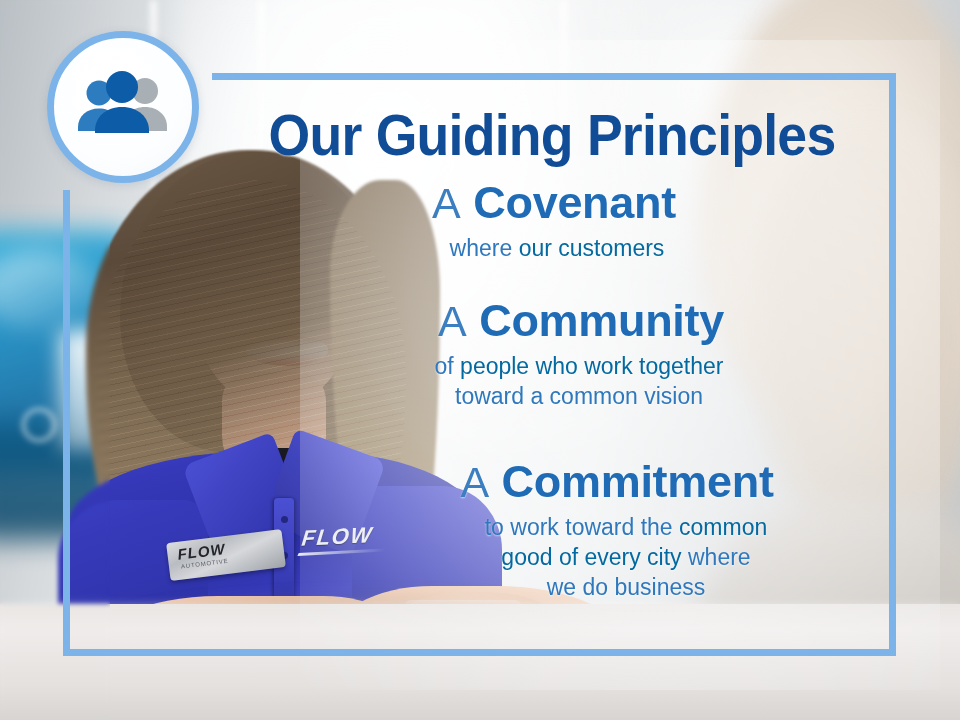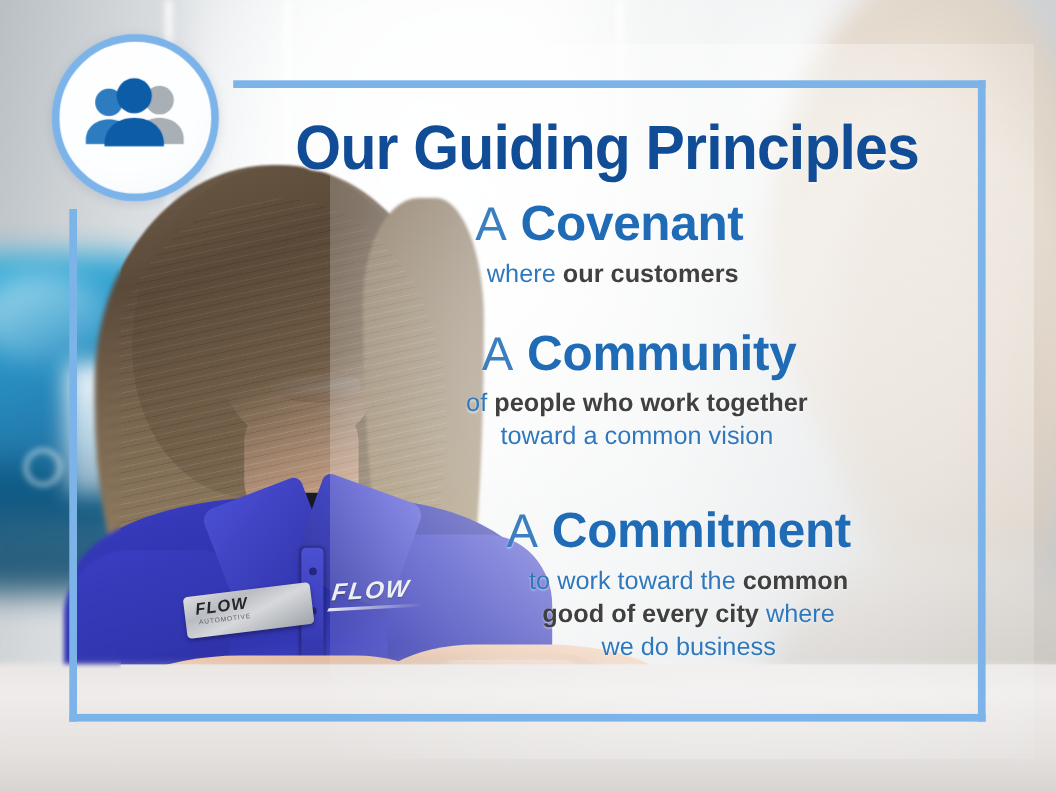--- a/index.html
+++ b/index.html
@@ -368,21 +368,21 @@
   }
   .p-head .art{ font-weight:400; color:#3b7fc0; font-size:43px; }
   .p-head .word{ font-weight:700; color:#1f6bb5; letter-spacing:-.3px; }
 
   .p-sub{
     font-size:23px; line-height:1.30;
     color:#2f78bd; font-weight:400;
     text-shadow:0 1px 2px rgba(255,255,255,.6);
     margin-top:7px;
   }
-  .p-sub b{ font-weight:700; color:#404040; }
+  .p-sub b{ font-weight:400; color:#0369a1; }
 
   
   .pr-1{ left:0; top:107px; }
   .pr-1 .p-sub{ padding-left:6px; }
 
   .pr-2{ left:0; top:225px; }
   .pr-2 .p-head{ padding-left:54px; }
   .pr-2 .p-sub{ padding-left:50px; }
 
   .pr-3{ left:0; top:386px; }

